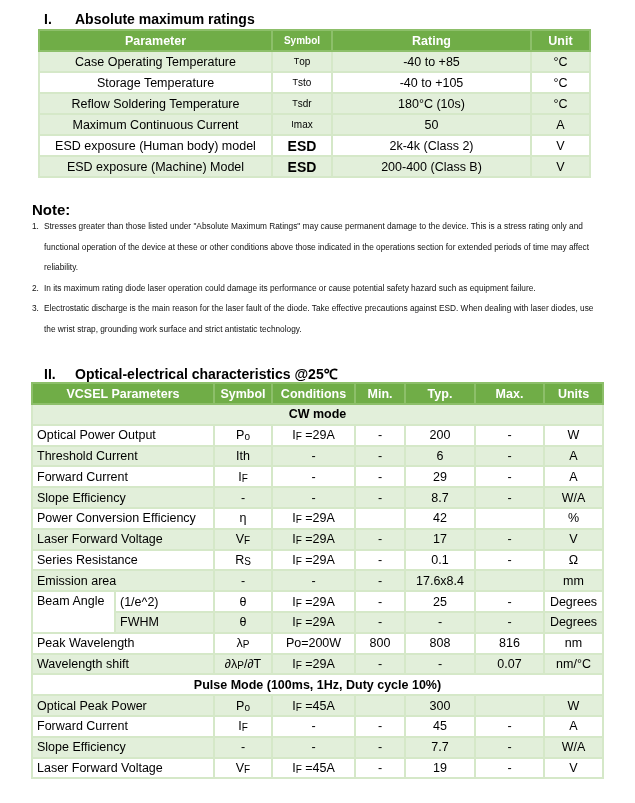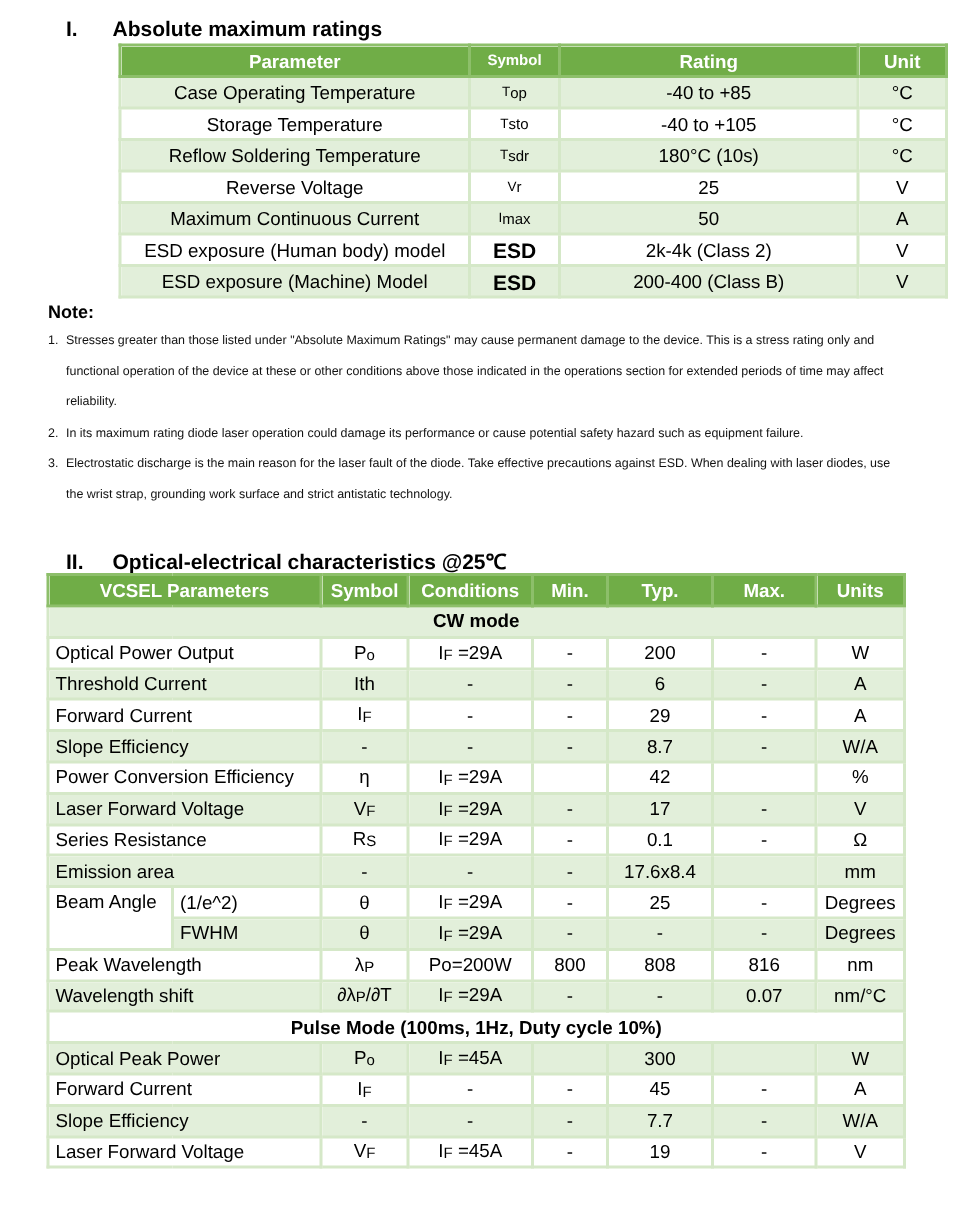--- a/index.html
+++ b/index.html
@@ -11,29 +11,29 @@
   }
   .section-title .num { display: inline-block; width: 31px; }
 
   table { border-collapse: collapse; position: absolute; table-layout: fixed; }
   td, th { border: 2px solid #d5e8c8; font-size: 12.5px; padding: 0 4px; white-space: nowrap; overflow: hidden; }
   th { background: #70ad47; color: #fff; font-weight: bold; height: 21px; border-color: #8dbf6a; }
   tr.alt td { background: #e2efda; }
   tr.plain td { background: #ffffff; }
 
   
-  #t1 { left: 38px; top: 29px; width: 551px; margin-left: 41px; }
+  #t1 { left: 38px; top: 29px; width: 551px; }
   #t1 td { height: 21px; text-align: center; }
   #t1 th { font-size: 12.5px; }
   #t1 th.sym { font-size: 10px; }
   #t1 td.sym { font-size: 9px; }
   #t1 td.sym.big { font-size: 14px; font-weight: bold; }
 
   
-  .note-head { position: absolute; left: 32px; top: 201px; font-size: 12px; font-weight: bold; }
+  .note-head { position: absolute; left: 32px; top: 201px; font-size: 15px; font-weight: bold; }
   .notes { position: absolute; left: 32px; top: 216px; width: 570px; font-size: 8.3px; line-height: 20.5px; color: #111; list-style: none; }
   .notes li { position: relative; padding-left: 12px; }
   .notes li .n { position: absolute; left: 0; }
 
   
   #t2 { left: 31px; top: 382px; width: 488px; }
   #t2 td { height: 20.8px; text-align: center; }
   #t2 td.left { text-align: left; padding-left: 4px; }
   #t2 td.mode { font-weight: bold; text-align: center; }
   #t2 th { font-size: 12.5px; }
@@ -72,26 +72,20 @@
         <td>Storage Temperature</td>
         <td class="sym"><span>T</span><sub class="s">sto</sub></td>
         <td>-40 to +105</td>
         <td>°C</td>
       </tr>
       <tr class="alt">
         <td>Reflow Soldering Temperature</td>
         <td class="sym"><span>T</span><sub class="s">sdr</sub></td>
         <td>180°C (10s)</td>
         <td>°C</td>
-      </tr>
-      <tr class="plain">
-        <td>Reverse Voltage</td>
-        <td class="sym"><span>V</span><sub class="s">r</sub></td>
-        <td>25</td>
-        <td>V</td>
       </tr>
       <tr class="alt">
         <td>Maximum Continuous Current</td>
         <td class="sym"><span>I</span><sub class="s">max</sub></td>
         <td>50</td>
         <td>A</td>
       </tr>
       <tr class="plain">
         <td>ESD exposure (Human body) model</td>
         <td class="sym big"><span>ESD</span></td>

